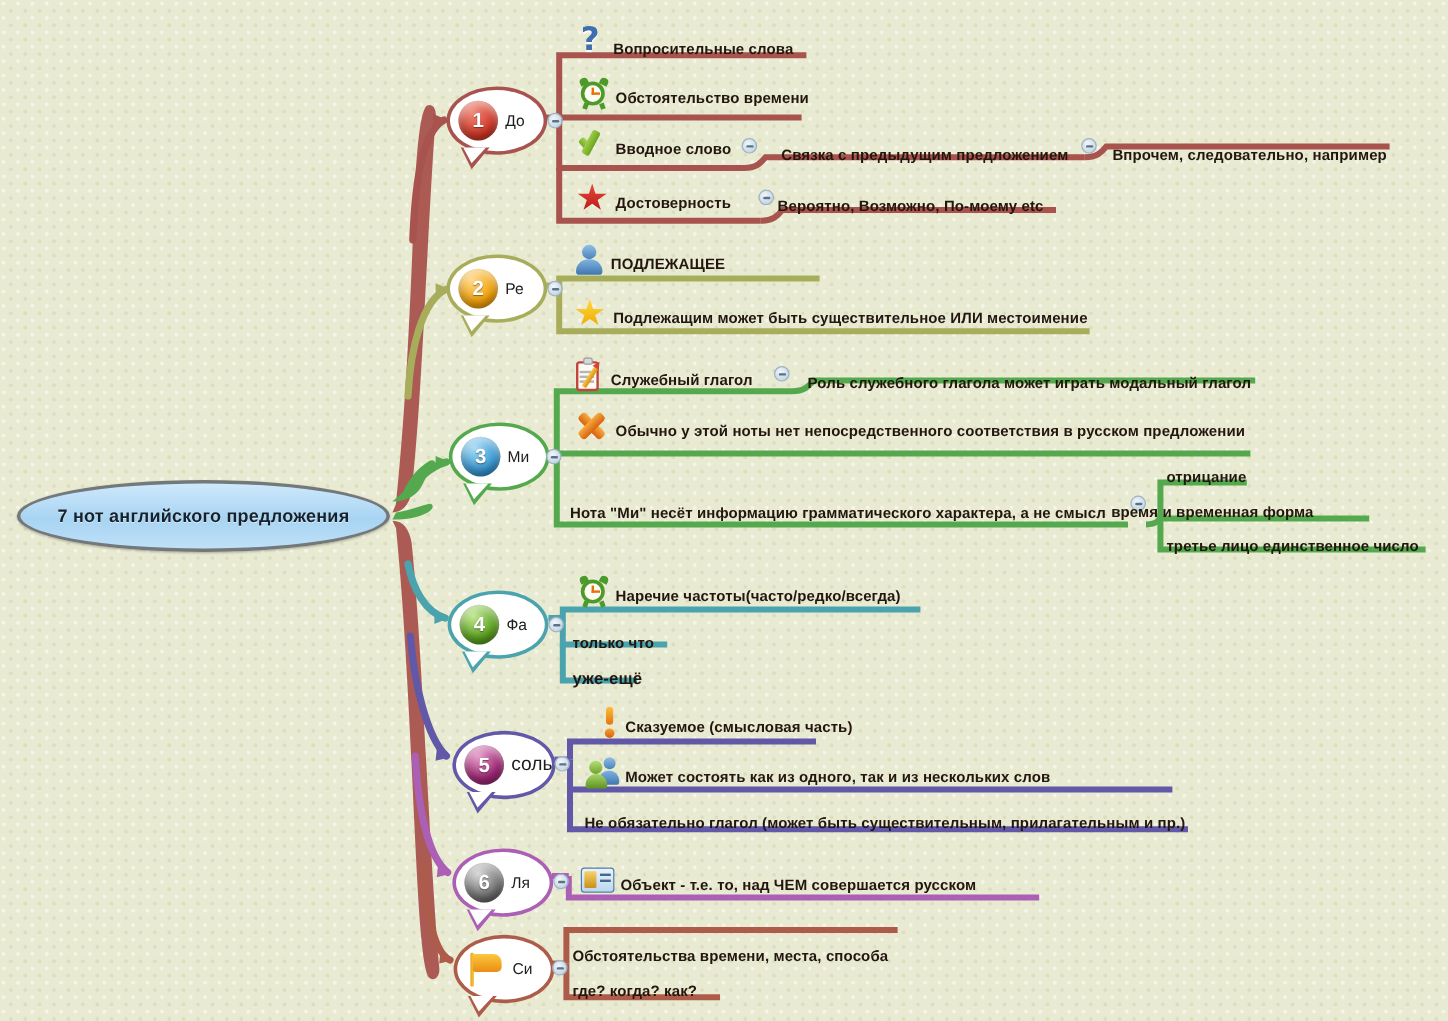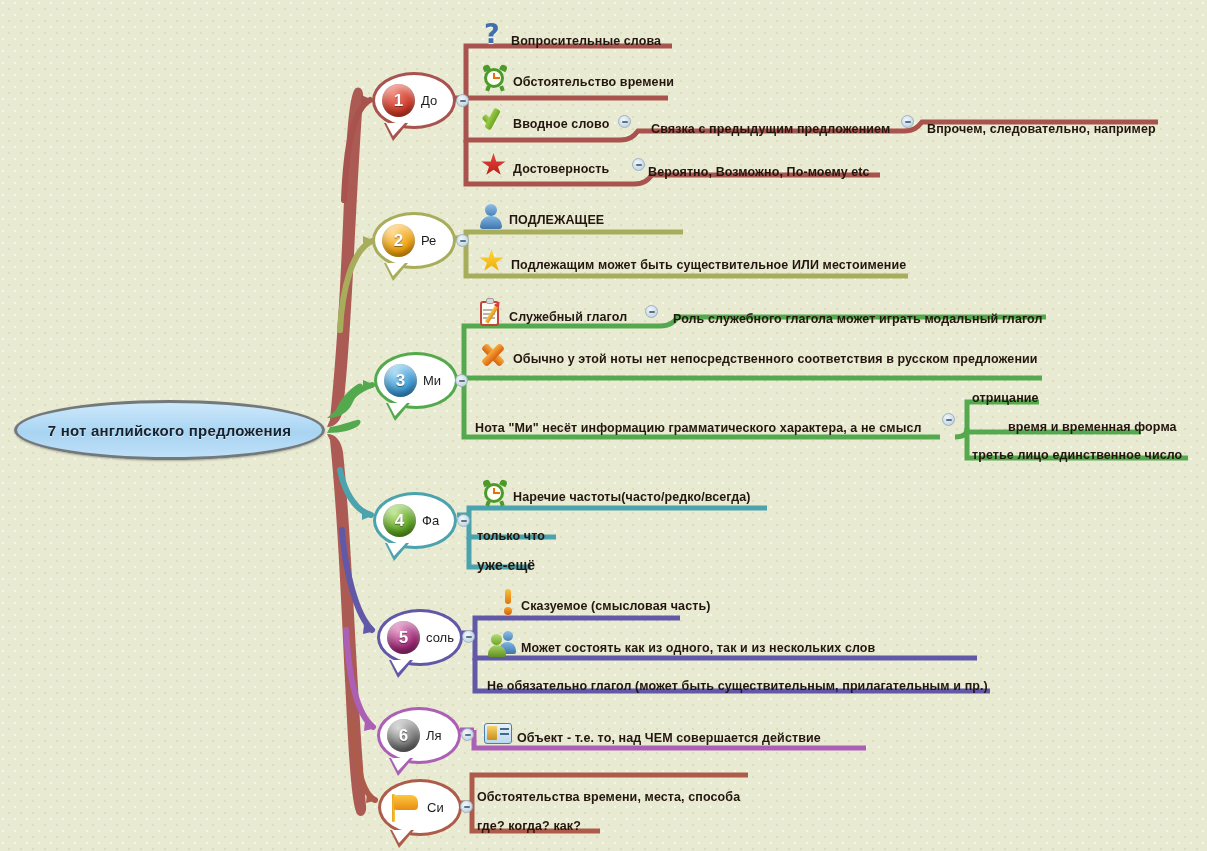--- a/index.html
+++ b/index.html
@@ -368,21 +368,21 @@
     <span class="ltext">Обычно у этой ноты нет непосредственного соответствия в русском предложении</span>
   </div>
 
   <div class="leaf" style="left:475px;top:413px;">
     <span class="ltext">Нота "Ми" несёт информацию грамматического характера, а не смысл</span>
   </div>
   <div class="minus" style="left:942px;top:413px;"></div>
   <div class="leaf" style="left:972px;top:383px;">
     <span class="ltext">отрицание</span>
   </div>
-  <div class="leaf" style="left:1008px;top:412px;">
+  <div class="leaf" style="left:926px;top:412px;">
     <span class="ltext">время и временная форма</span>
   </div>
   <div class="leaf" style="left:972px;top:440px;">
     <span class="ltext">третье лицо единственное число</span>
   </div>
 
   <div class="bubble" style="left:373px;top:492px;border-color:#4aa3ad;">
     <span class="tail" style="border-top:18px solid #4aa3ad;"></span>
     <span class="tail-in"></span>
     <span class="badge" style="background:radial-gradient(circle at 35% 28%,#c3e892,#5fa524 58%,#2d6405);">4</span>
@@ -408,21 +408,21 @@
   </div>
 
   <div class="leaf small" style="left:477px;top:549px;">
     <span class="ltext">уже-ещё</span>
   </div>
 
   <div class="bubble" style="left:377px;top:609px;border-color:#6159a8;width:86px;">
     <span class="tail" style="border-top:18px solid #6159a8;"></span>
     <span class="tail-in"></span>
     <span class="badge" style="background:radial-gradient(circle at 35% 28%,#e79ecb,#a12a77 58%,#610b44);">5</span>
-    <span class="note-name" style="font-size:13px;">соль</span>
+    <span class="note-name" style="font-size:16px;">соль</span>
   </div>
   <div class="minus" style="left:462px;top:630px;"></div>
 
   <div class="leaf" style="left:500px;top:588px;">
     <span class="ico ico-excl">
         <i class="bar"></i>
         <i class="dot"></i>
       </span>
     <span class="ltext">Сказуемое (смысловая часть)</span>
   </div>
@@ -449,21 +449,21 @@
   </div>
   <div class="minus" style="left:461px;top:728px;"></div>
 
   <div class="leaf" style="left:484px;top:723px;">
     <span class="ico ico-card">
       <i class="fr"></i>
         <i class="ph"></i>
         <i class="l1"></i>
         <i class="l2"></i>
     </span>
-    <span class="ltext">Объект - т.е. то, над ЧЕМ совершается действие</span>
+    <span class="ltext">Объект - т.е. то, над ЧЕМ совершается русском</span>
   </div>
 
   <div class="bubble" style="left:378px;top:779px;border-color:#ad5c4a;">
     <span class="tail" style="border-top:18px solid #ad5c4a;"></span>
     <span class="tail-in"></span>
     <span class="flagicon">
         <i class="pole"></i>
         <i class="cloth"></i>
       </span>
     <span class="note-name">Си</span>

